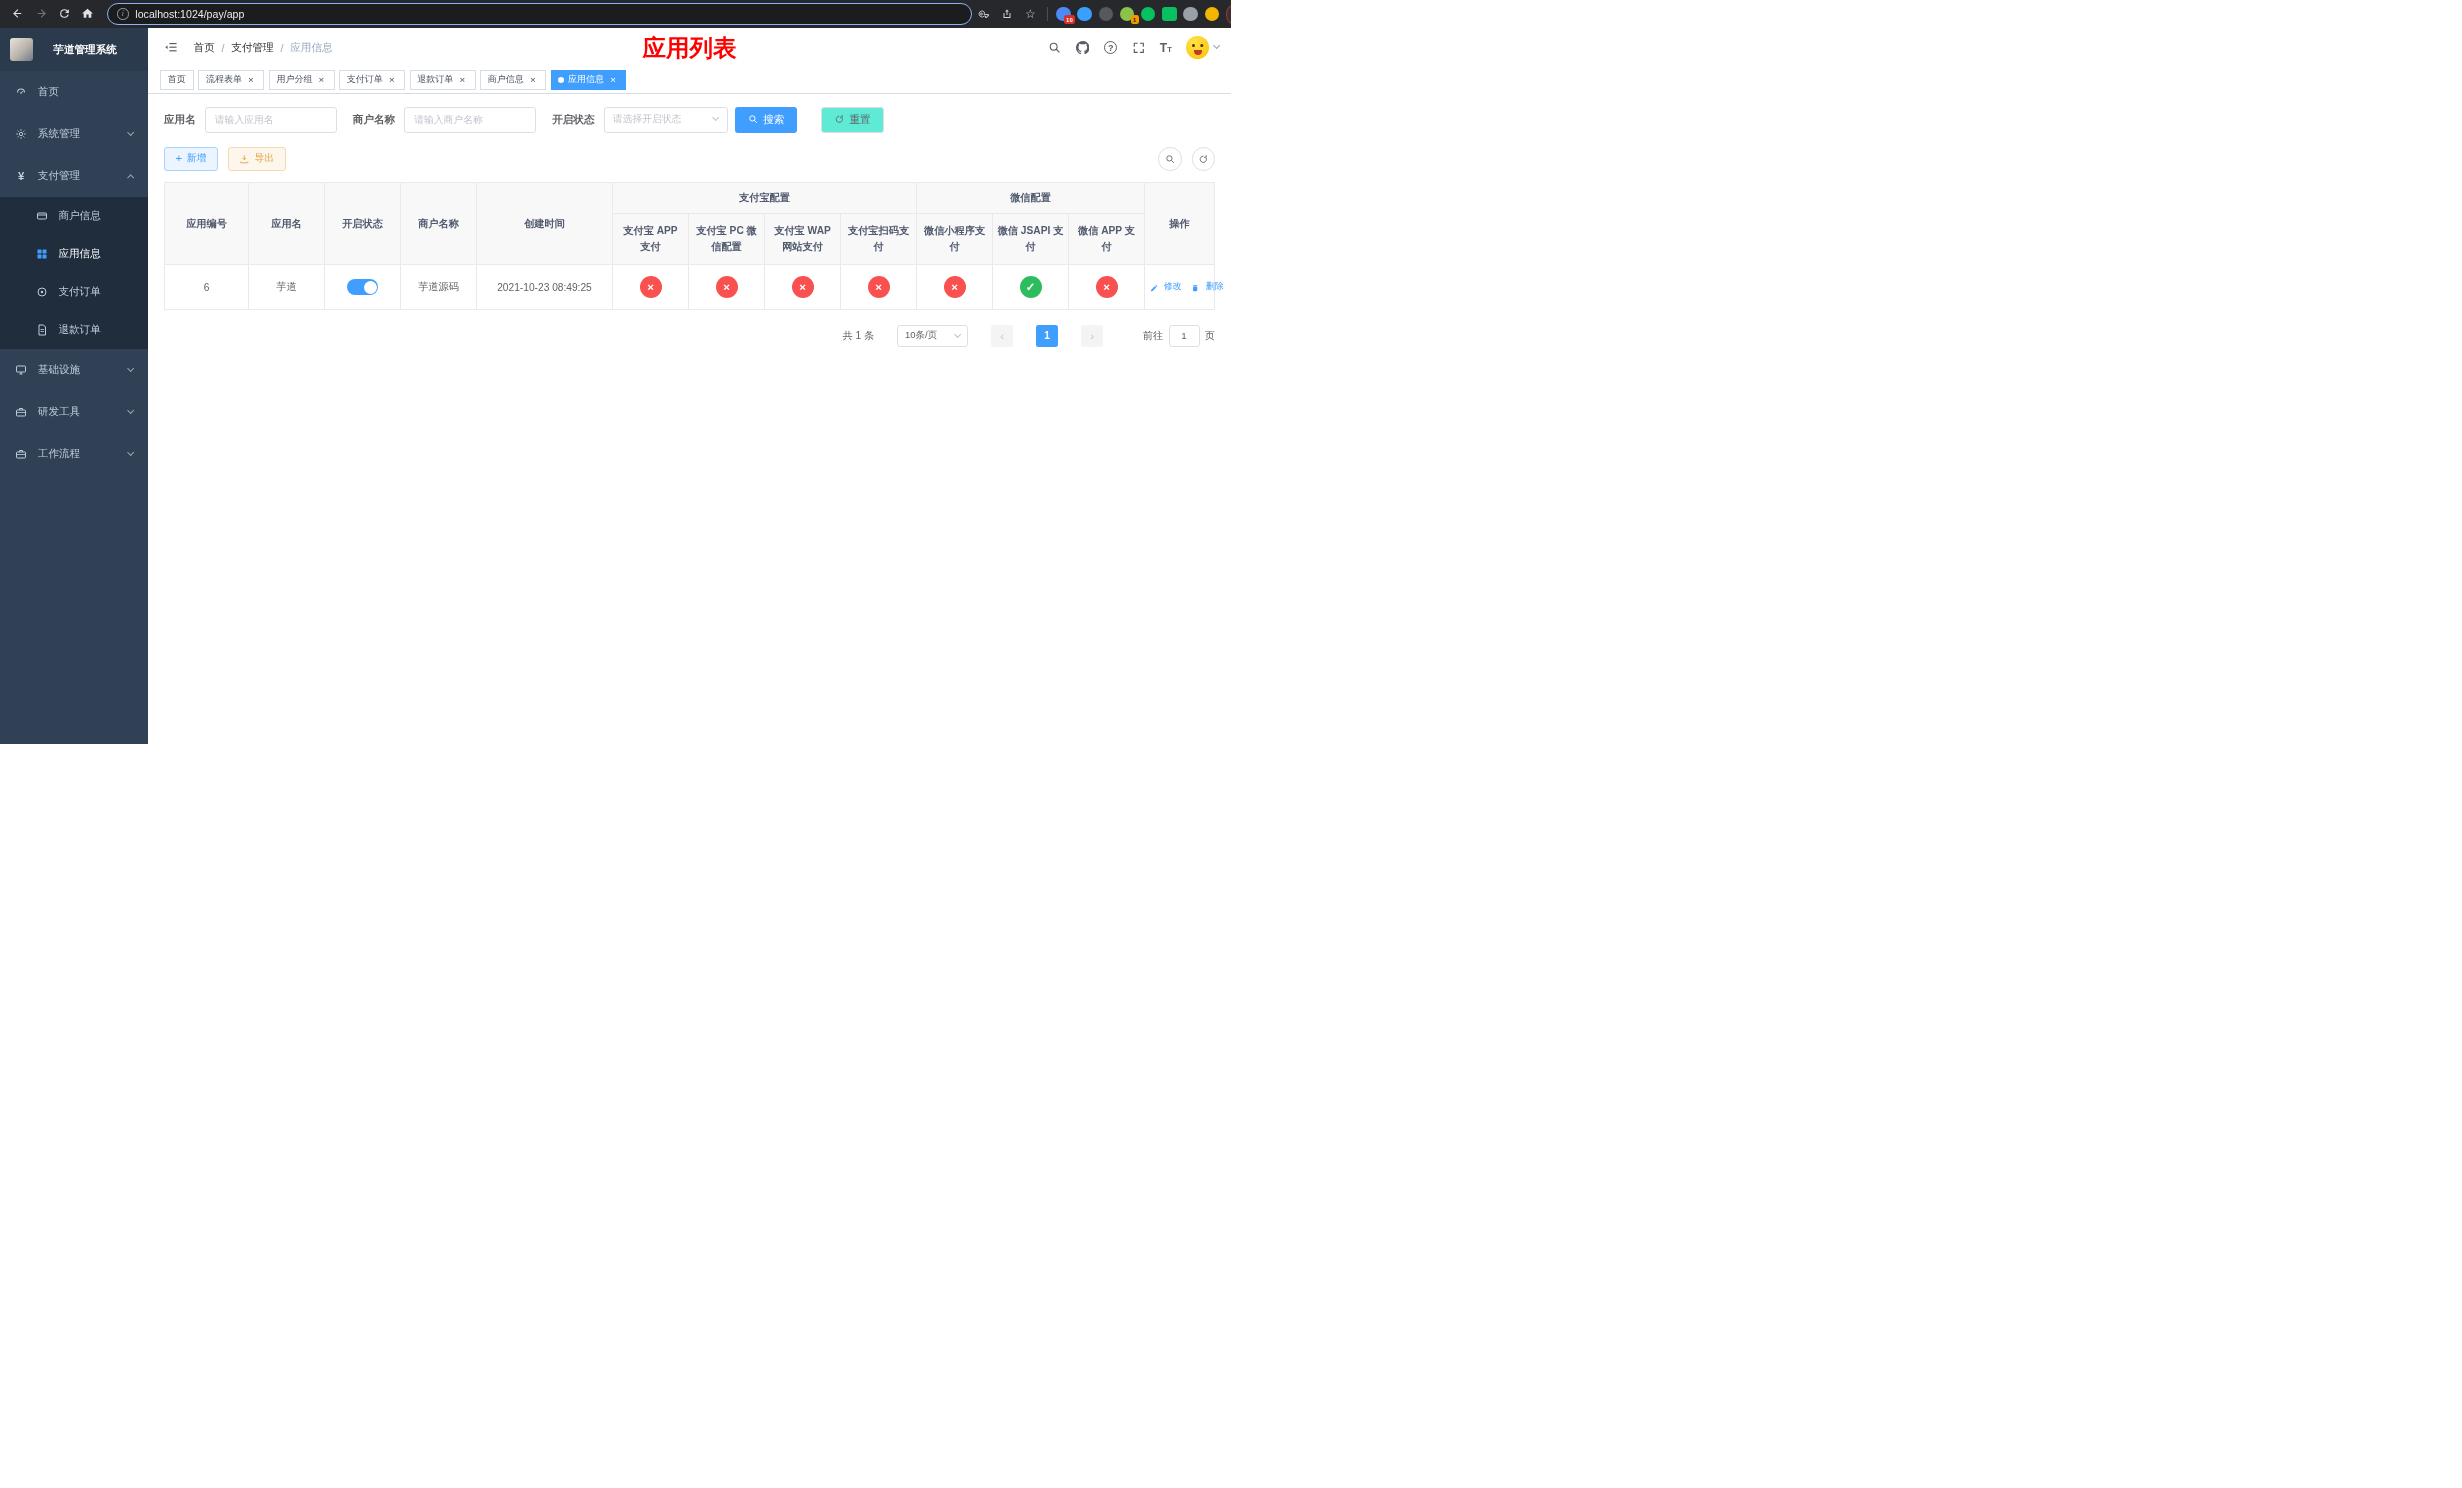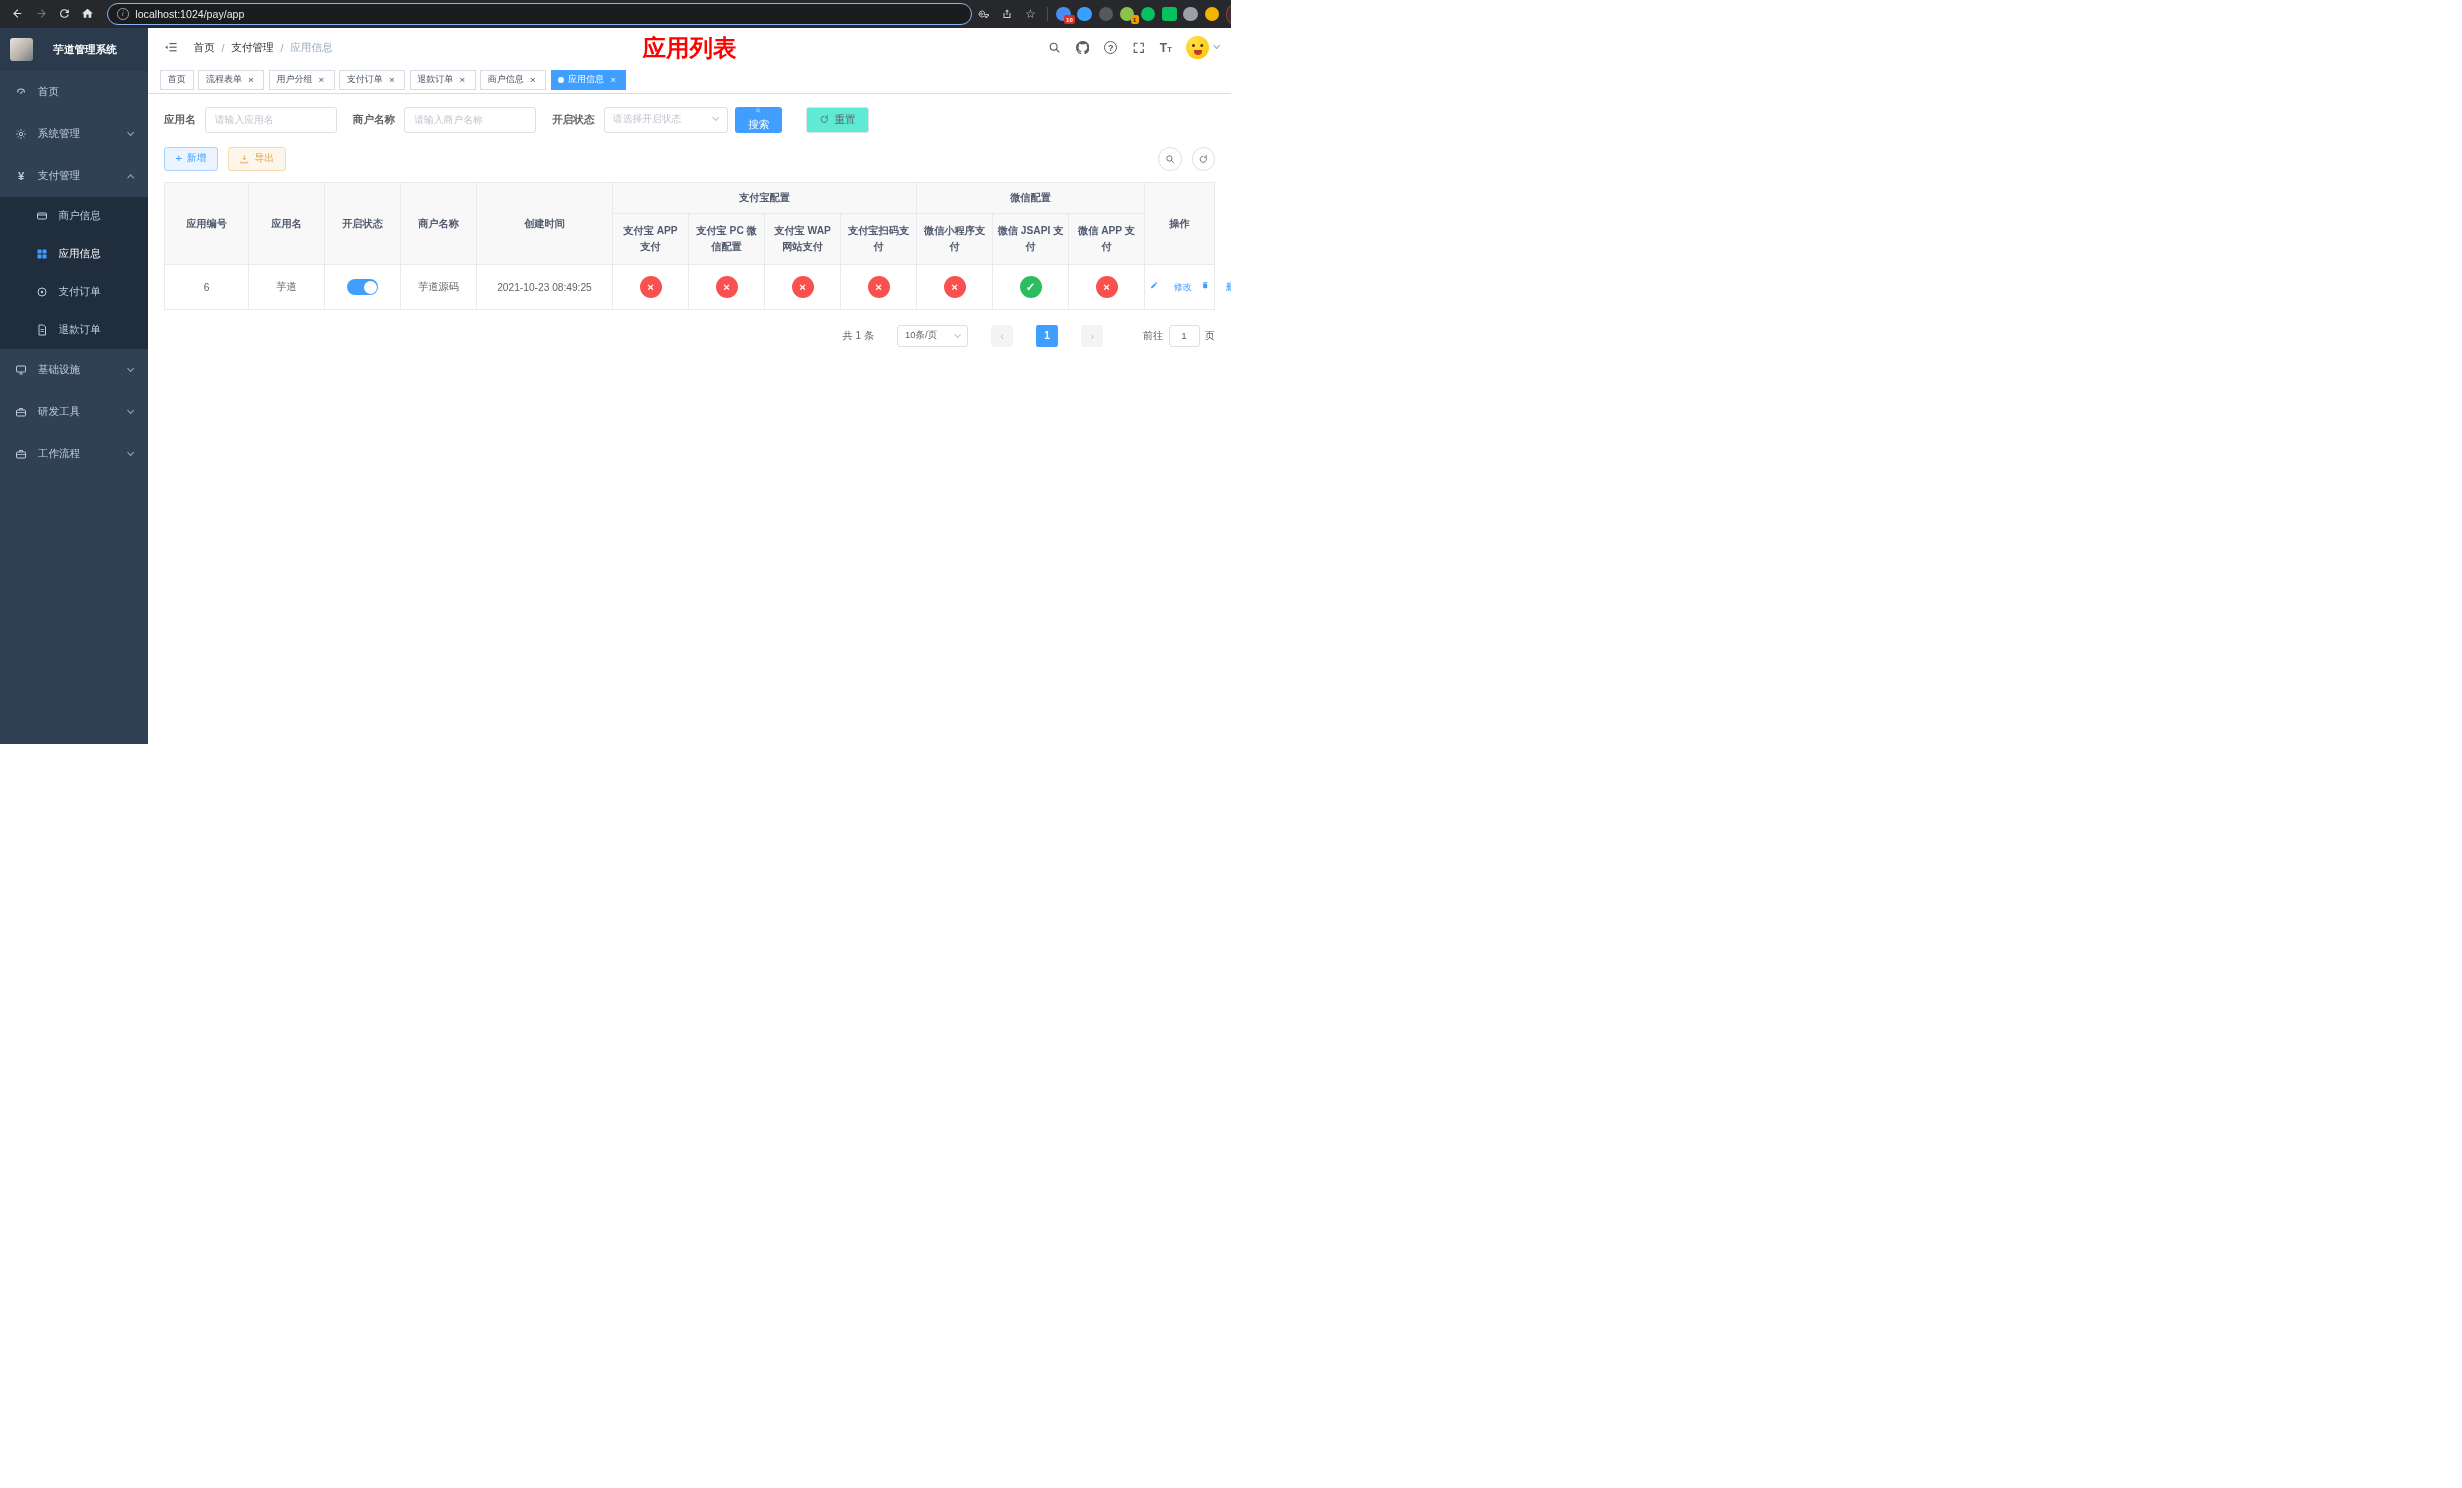--- a/index.html
+++ b/index.html
@@ -81,21 +81,21 @@
   .filter-row { display:flex; align-items:center; margin-bottom:14.4px; }
   .f-label { font-size:10.6px; font-weight:bold; color:#606266; margin-right:9px; white-space:nowrap; }
   .f-label.gap { margin-left:16px; }
   .f-input { width:132px; height:26px; border:0.8px solid #dcdfe6; border-radius:3px; padding:0 9px; font-size:9.8px; color:#606266; font-family:"Liberation Sans",sans-serif; outline:none; }
   .f-input::placeholder { color:#c0c4cc; }
   .f-select { width:124px; height:26px; border:0.8px solid #dcdfe6; border-radius:3px; padding:0 8.3px; display:flex; align-items:center; justify-content:space-between; cursor:pointer; }
   .f-select .sel-placeholder { font-size:9.8px; color:#c0c4cc; white-space:nowrap; }
   .caret-down { width:5.3px; height:5.3px; border-right:1.1px solid #c0c4cc; border-bottom:1.1px solid #c0c4cc; transform:rotate(45deg); margin-top:-3px; }
   .btn { height:26px; border-radius:3px; display:inline-flex; align-items:center; gap:4.5px; font-size:10.6px; cursor:pointer; border:0.8px solid transparent; padding:0 12px; white-space:nowrap; font-family:"Liberation Sans",sans-serif; }
   .btn svg { width:10.6px; height:10.6px; }
-  .btn-search { background:#409eff; color:#fff; margin-left:7.6px;flex-direction:column; }
+  .btn-search { background:#409eff; color:#fff; margin-left:7.6px; }
   .btn-reset { background:#5eead4; color:#606266; border-color:#dcdfe6; margin-left:24px; }
 
   
   .toolbar-row { display:flex; align-items:center; margin-bottom:11.4px; }
   .btn-sm { height:24px; font-size:9.8px; padding:0 10.6px; }
   .btn-add { background:#ecf5ff; border-color:#a9d2fd; color:#409eff; }
   .btn-add .plus-glyph { font-size:11.4px; line-height:1; }
   .btn-export { background:#fdf6ec; border-color:#f5dab1; color:#e6a23c; margin-left:9.8px; }
   .right-tools { margin-left:auto; display:flex; align-items:center; gap:9.8px; }
   .circle-btn { width:23.5px; height:23.5px; border:0.8px solid #dcdfe6; border-radius:50%; display:flex; align-items:center; justify-content:center; color:#606266; cursor:pointer; background:#fff; }
@@ -109,21 +109,21 @@
   .data-table thead tr.sub-row th { height:51px; }
   .data-table tbody td { height:45px; background:#fff; font-size:10.2px; }
   .switch { width:31px; height:16px; border-radius:8.3px; background:#dcdfe6; position:relative; display:inline-block; vertical-align:middle; cursor:pointer; }
   .switch.on { background:#409eff; }
   .switch::after { content:""; position:absolute; top:1.5px; left:1.5px; width:13px; height:13px; border-radius:50%; background:#fff; }
   .switch.on::after { left:auto; right:1.5px; }
   .status-circle { width:22px; height:22px; border-radius:50%; margin:0 auto; display:flex; align-items:center; justify-content:center; color:#fff; font-size:11.4px; font-weight:bold; line-height:1; }
   .status-no { background:#f9514f; }
   .status-yes { background:#2dbd5f; }
   .op-cell { white-space:nowrap; }
-  .op-link { color:#409eff; font-size:9px; display:inline-flex; align-items:flex-start; gap:16px; cursor:pointer; }
+  .op-link { color:#409eff; font-size:9px; display:inline-flex; align-items:flex-end; gap:6px; cursor:pointer; }
   .op-link + .op-link { margin-left:6.8px; }
   .op-link svg { width:8.3px; height:8.3px; }
 
   
   .pagination { display:flex; align-items:center; justify-content:flex-end; gap:23px; margin-top:14.4px; font-size:10.2px; color:#606266; }
   .page-size { width:71px; height:22px; border:0.8px solid #dcdfe6; border-radius:3px; padding:0 6.8px; display:flex; align-items:center; justify-content:space-between; cursor:pointer; font-size:9.5px; }
   .pg-btn { width:22px; height:22px; background:#f4f4f5; border-radius:2.3px; display:flex; align-items:center; justify-content:center; color:#c0c4cc; font-size:11.4px; cursor:pointer; }
   .pg-page { width:22px; height:22px; background:#409eff; color:#fff; border-radius:2.3px; display:flex; align-items:center; justify-content:center; font-weight:bold; cursor:pointer; }
   .goto-group { display:flex; align-items:center; gap:5.3px; margin-left:16.7px; }
   .goto-input { width:31px; height:22px; border:0.8px solid #dcdfe6; border-radius:3px; text-align:center; font-size:9.8px; color:#606266; outline:none; font-family:"Liberation Sans",sans-serif; }

